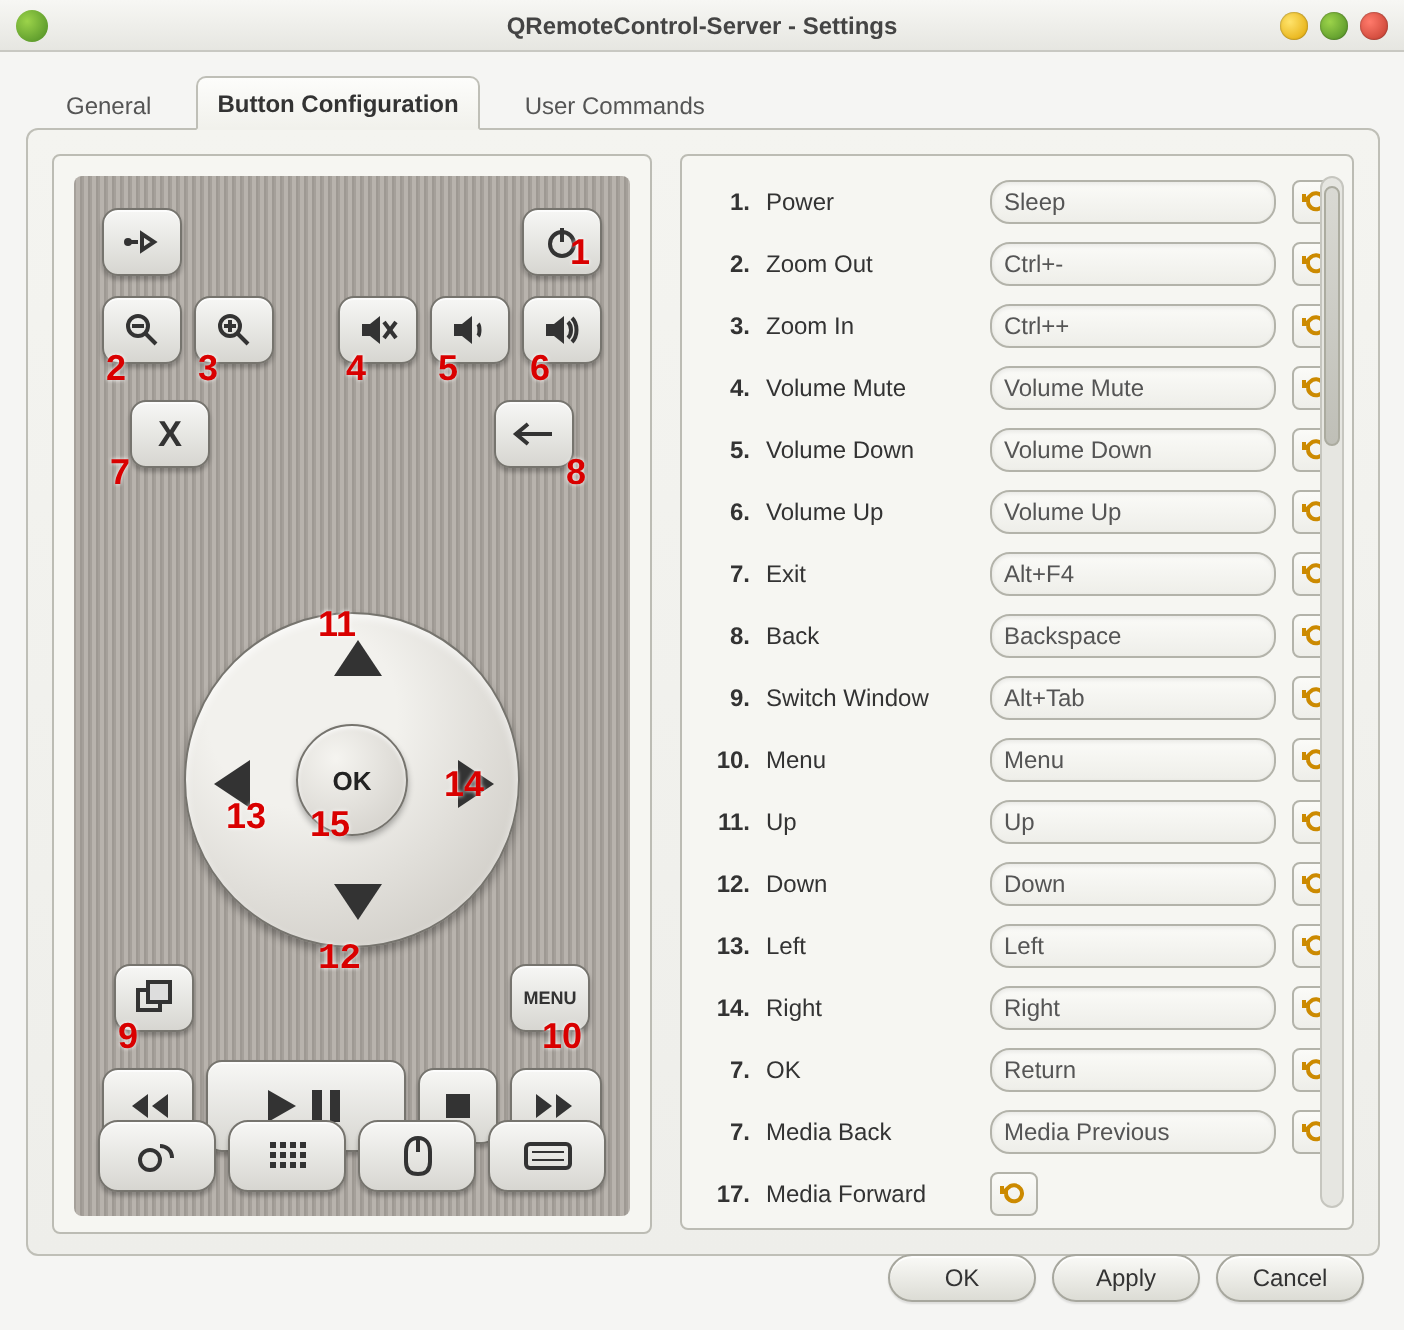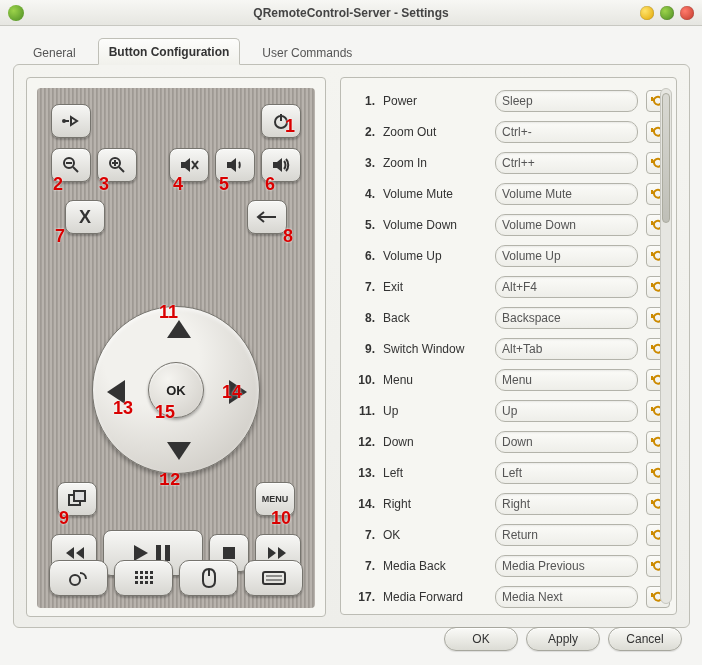--- a/index.html
+++ b/index.html
@@ -581,21 +581,20 @@
             <div class="revert">
               <svg width="14" height="14" viewBox="0 0 14 14">
                 <path d="M3 7a4 4 0 1 0 1-3L2 6" stroke="#cc8a00" stroke-width="2" fill="none"></path>
                 <path d="M1 3v3h3" stroke="#cc8a00" stroke-width="2" fill="none"></path>
               </svg>
             </div>
           </div>
           <div class="row">
             <div class="num">17.</div>
             <div class="label">Media Forward</div>
-            <div class="field">Media Next</div>
             <div class="revert">
               <svg width="14" height="14" viewBox="0 0 14 14">
                 <path d="M3 7a4 4 0 1 0 1-3L2 6" stroke="#cc8a00" stroke-width="2" fill="none"></path>
                 <path d="M1 3v3h3" stroke="#cc8a00" stroke-width="2" fill="none"></path>
               </svg>
             </div>
           </div>
         </div>
       <div class="scrollbar">
         <div class="scroll-thumb"></div>

